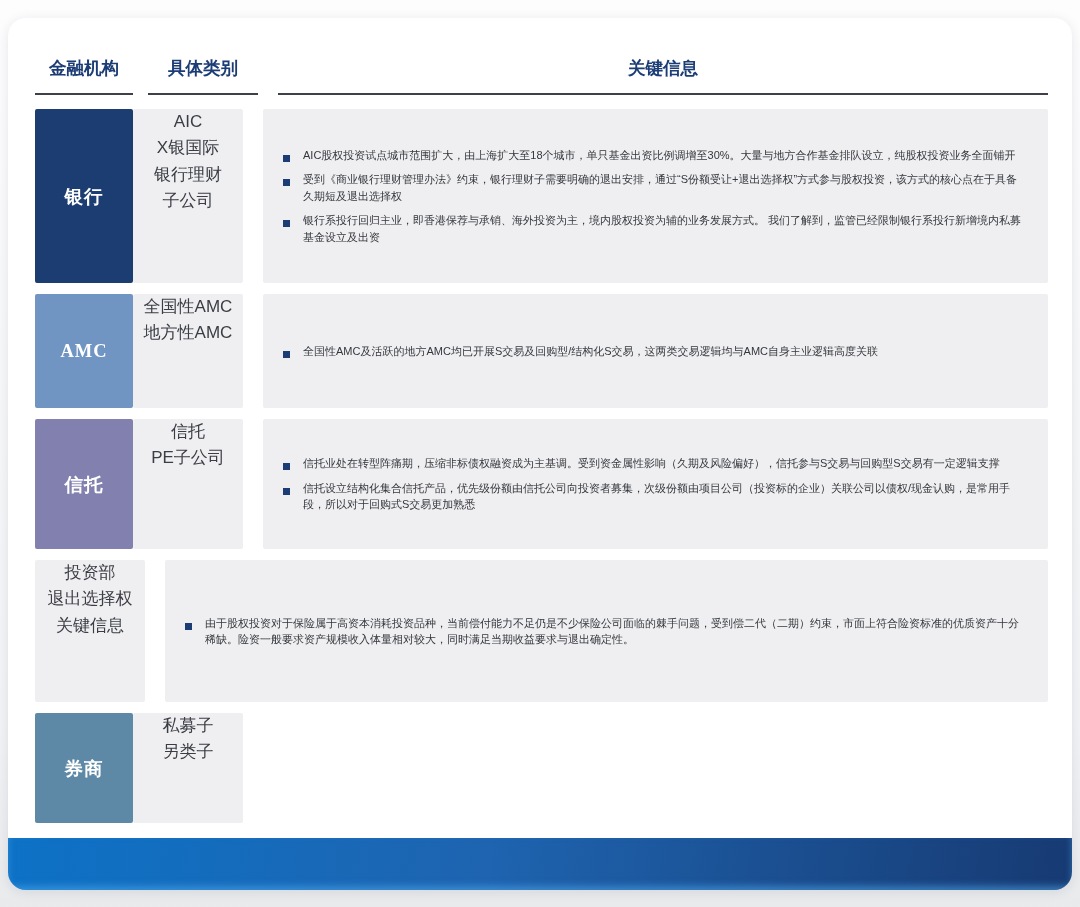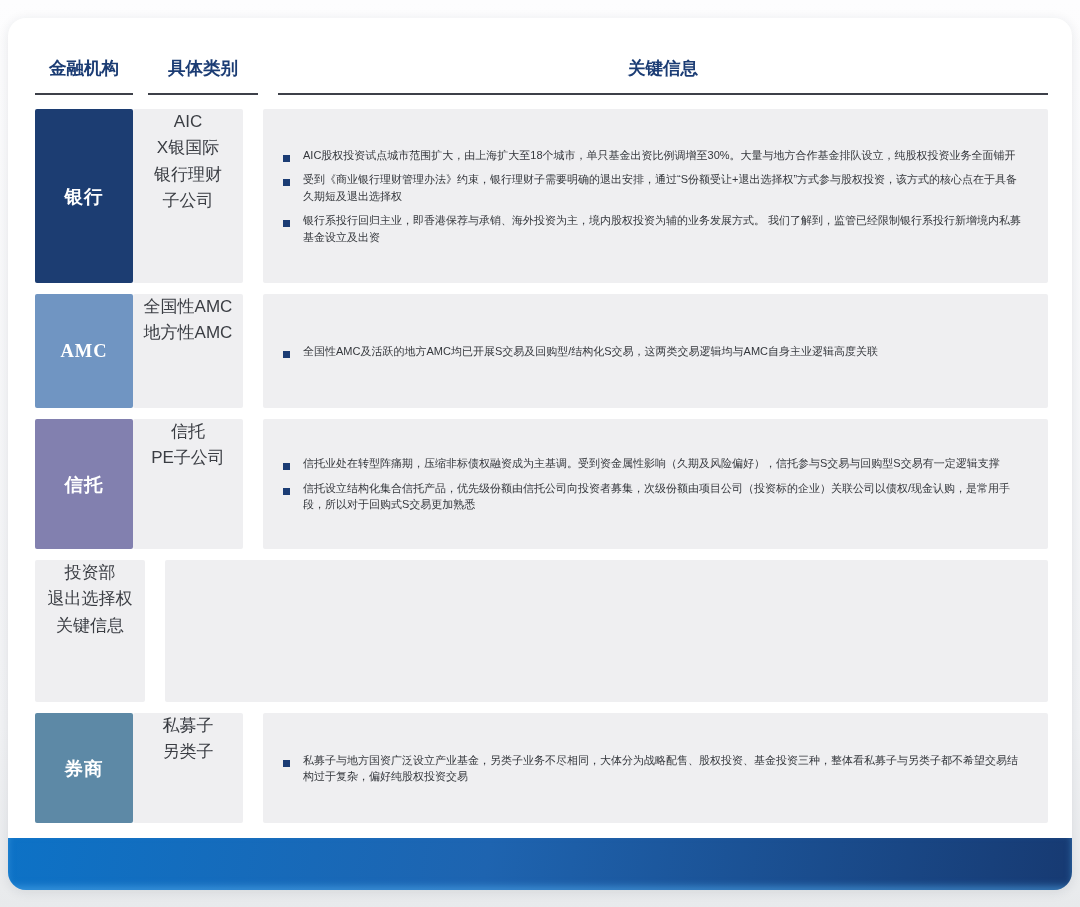--- a/index.html
+++ b/index.html
@@ -109,31 +109,29 @@
         </div>
     </div>
 
     <div class="trow r4">
       <div class="cat-cell">
           <div class="cat-line">投资部</div>
           <div class="cat-line">退出选择权</div>
           <div class="cat-line">关键信息</div>
         </div>
       <div class="info-cell">
+          <div class="bullet-item">由于股权投资对于保险属于高资本消耗投资品种，当前偿付能力不足仍是不少保险公司面临的棘手问题，受到偿二代（二期）约束，市面上符合险资标准的优质资产十分稀缺。险资一般要求资产规模收入体量相对较大，同时满足当期收益要求与退出确定性。</div>
         </div>
     </div>
 
     <div class="trow r5">
       <div class="label-cell" style="background-color: rgb(93, 137, 166);">券商</div>
       <div class="cat-cell">
           <div class="cat-line">私募子</div>
           <div class="cat-line">另类子</div>
-        </div>
-      <div class="info-cell">
-          <div class="bullet-item">私募子与地方国资广泛设立产业基金，另类子业务不尽相同，大体分为战略配售、股权投资、基金投资三种，整体看私募子与另类子都不希望交易结构过于复杂，偏好纯股权投资交易</div>
         </div>
     </div>
 
   </div>
 
   <div class="footer">
     
   </div>
 </div>
 

